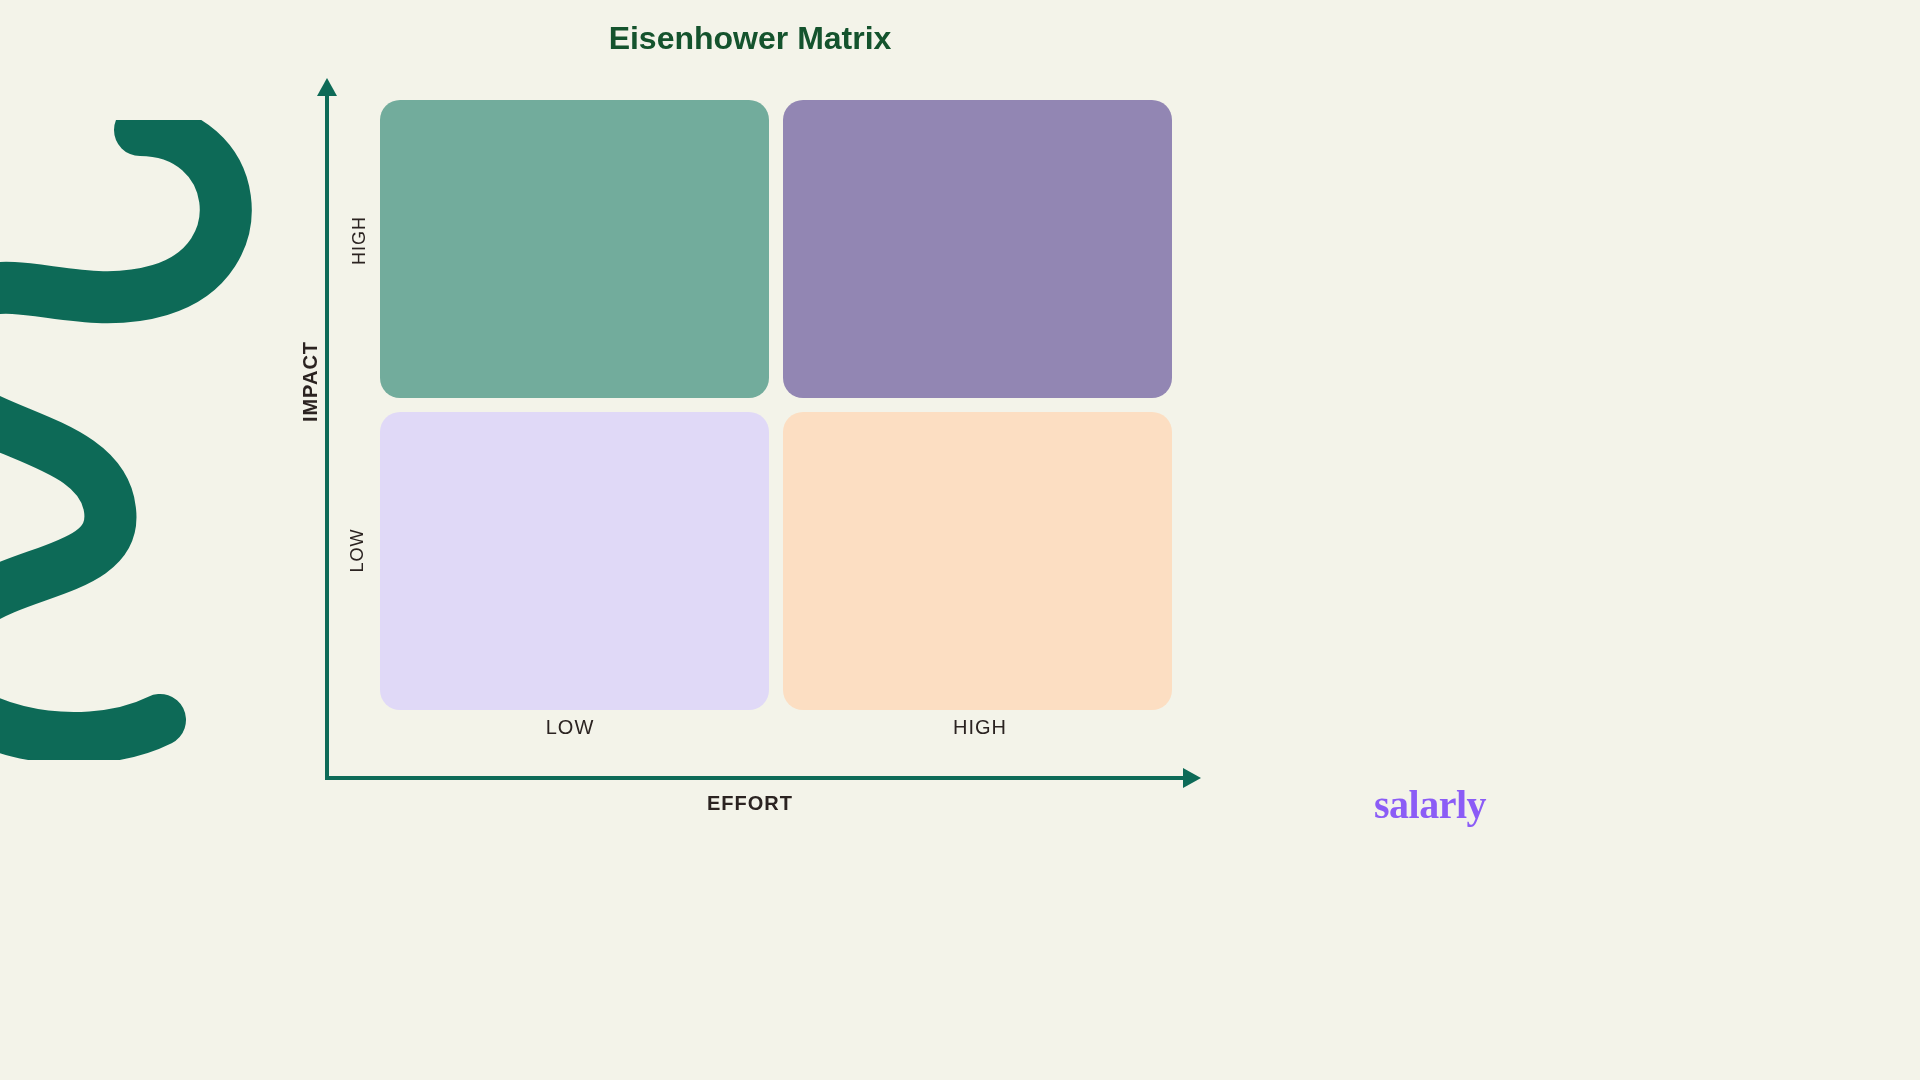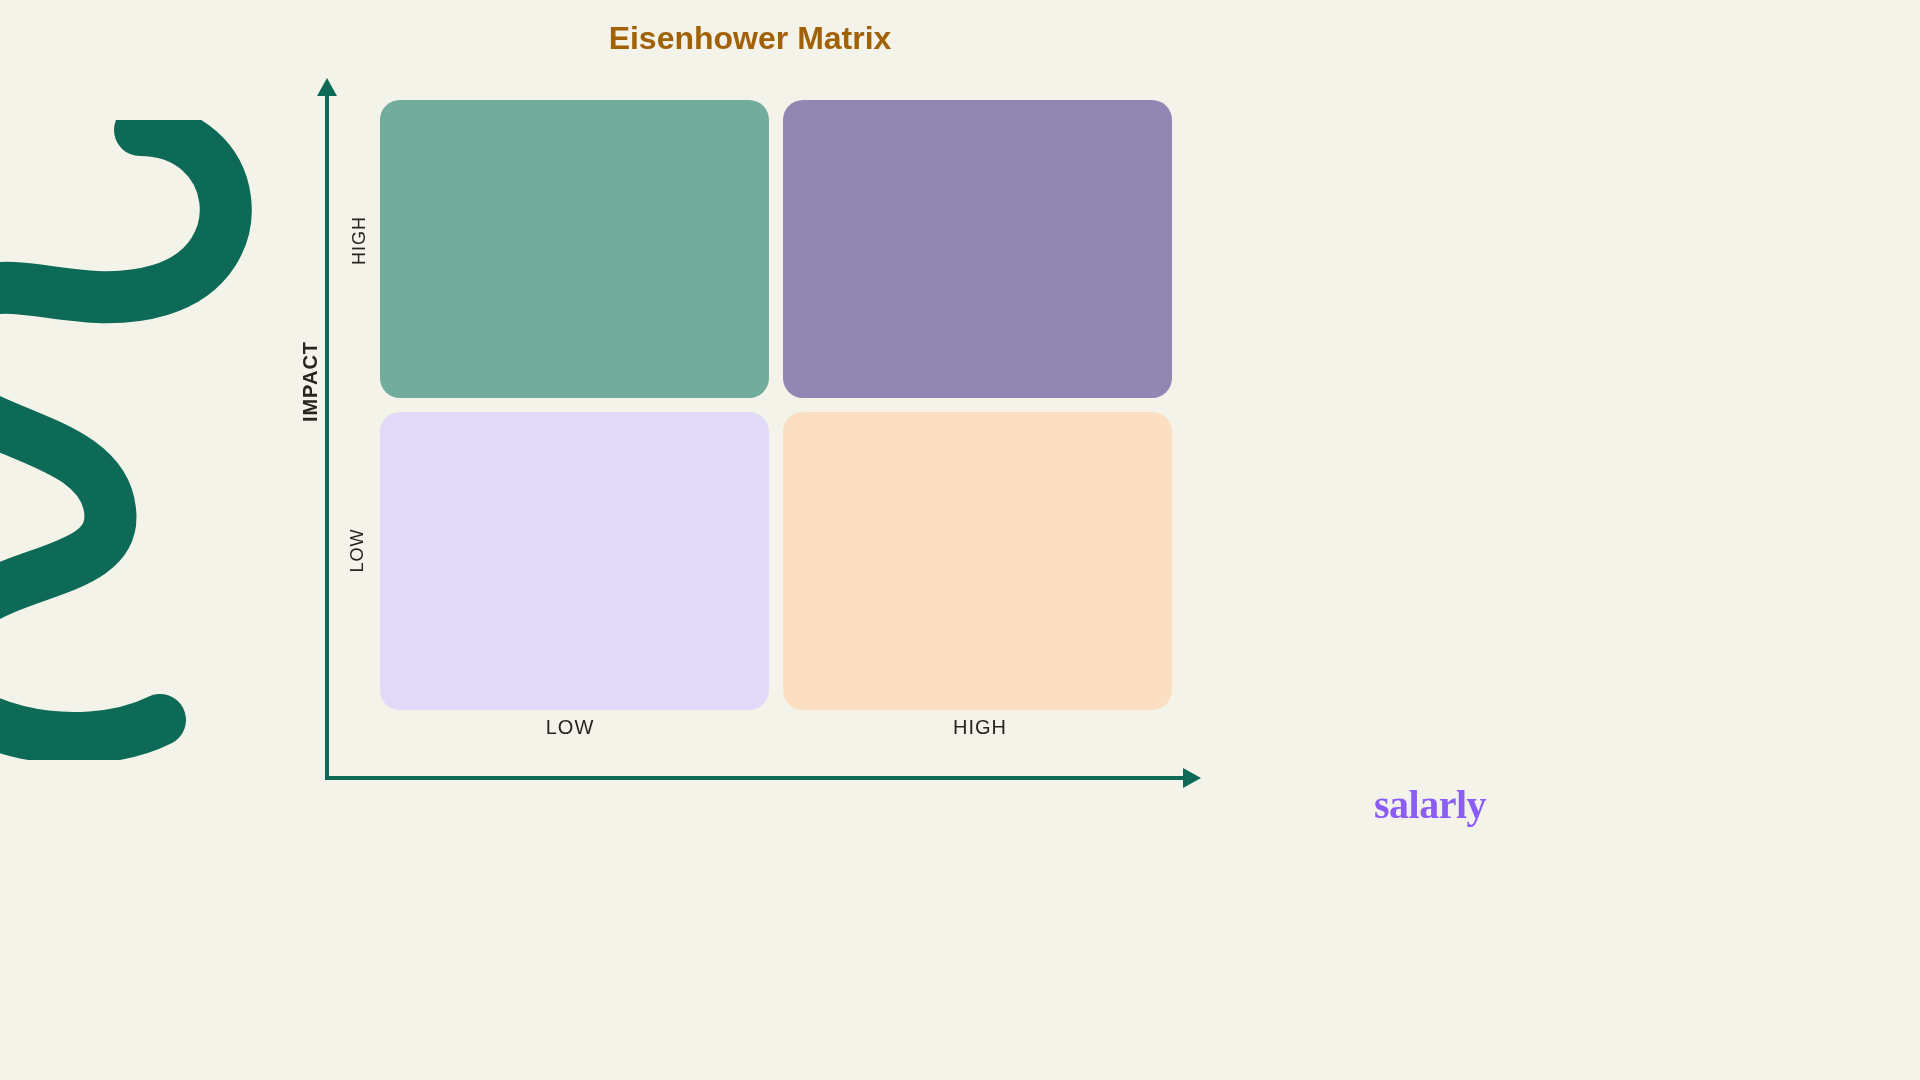--- a/index.html
+++ b/index.html
@@ -31,21 +31,21 @@
   }
 
   .title {
     position: absolute;
     top: 0;
     left: 0;
     width: 100%;
     text-align: center;
     font-size: 32px;
     font-weight: 700;
-    color: #a16207;
+    color: #14532d;
   }
 
   
   .y-axis {
     position: absolute;
     left: 25px;
     top: 68px;
     width: 4px;
     height: 692px;
     background: #0d6a57;
@@ -171,20 +171,21 @@
 <div class="chart">
 
   <div class="title">Eisenhower Matrix</div>
 
   <div class="y-axis"></div>
   <div class="y-arrow"></div>
   <div class="x-axis"></div>
   <div class="x-arrow"></div>
 
   <div class="y-title">IMPACT</div>
+  <div class="x-title">EFFORT</div>
 
   <div class="y-tick high">HIGH</div>
   <div class="y-tick low">LOW</div>
 
   <div class="x-tick low">LOW</div>
   <div class="x-tick high">HIGH</div>
 
   <div class="quadrants">
     <div class="quad q-tl"></div>
     <div class="quad q-tr"></div>

